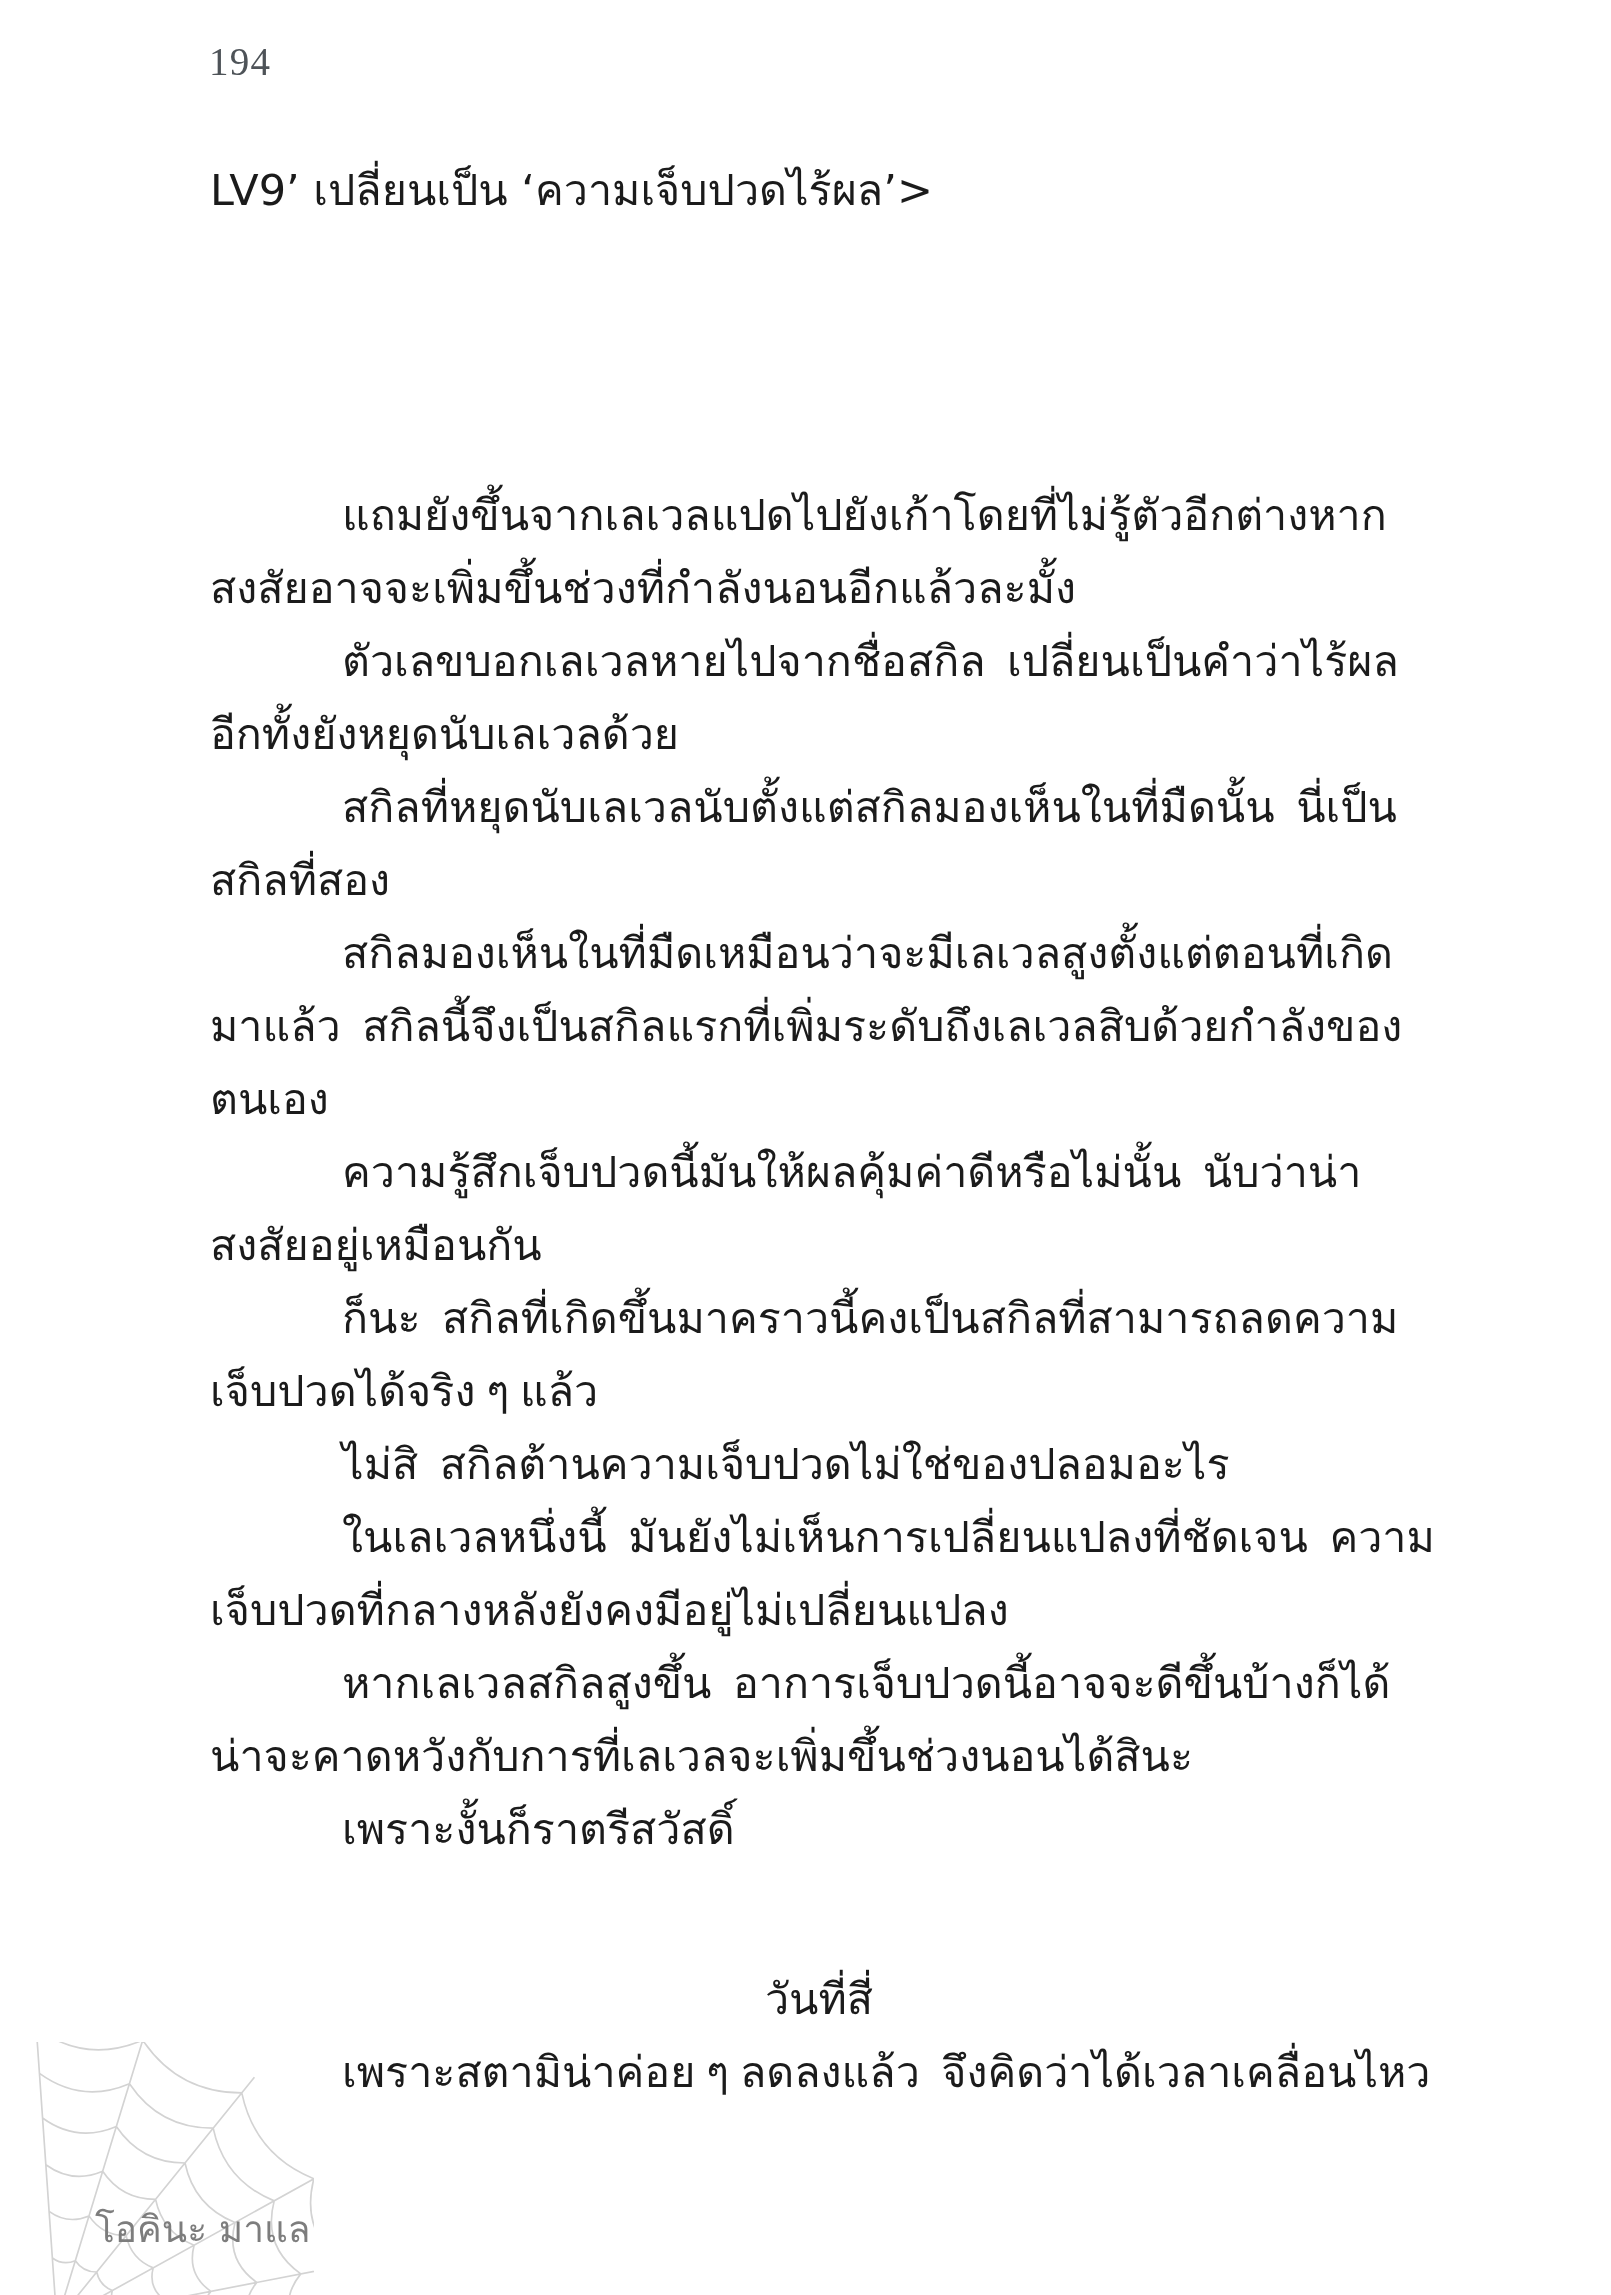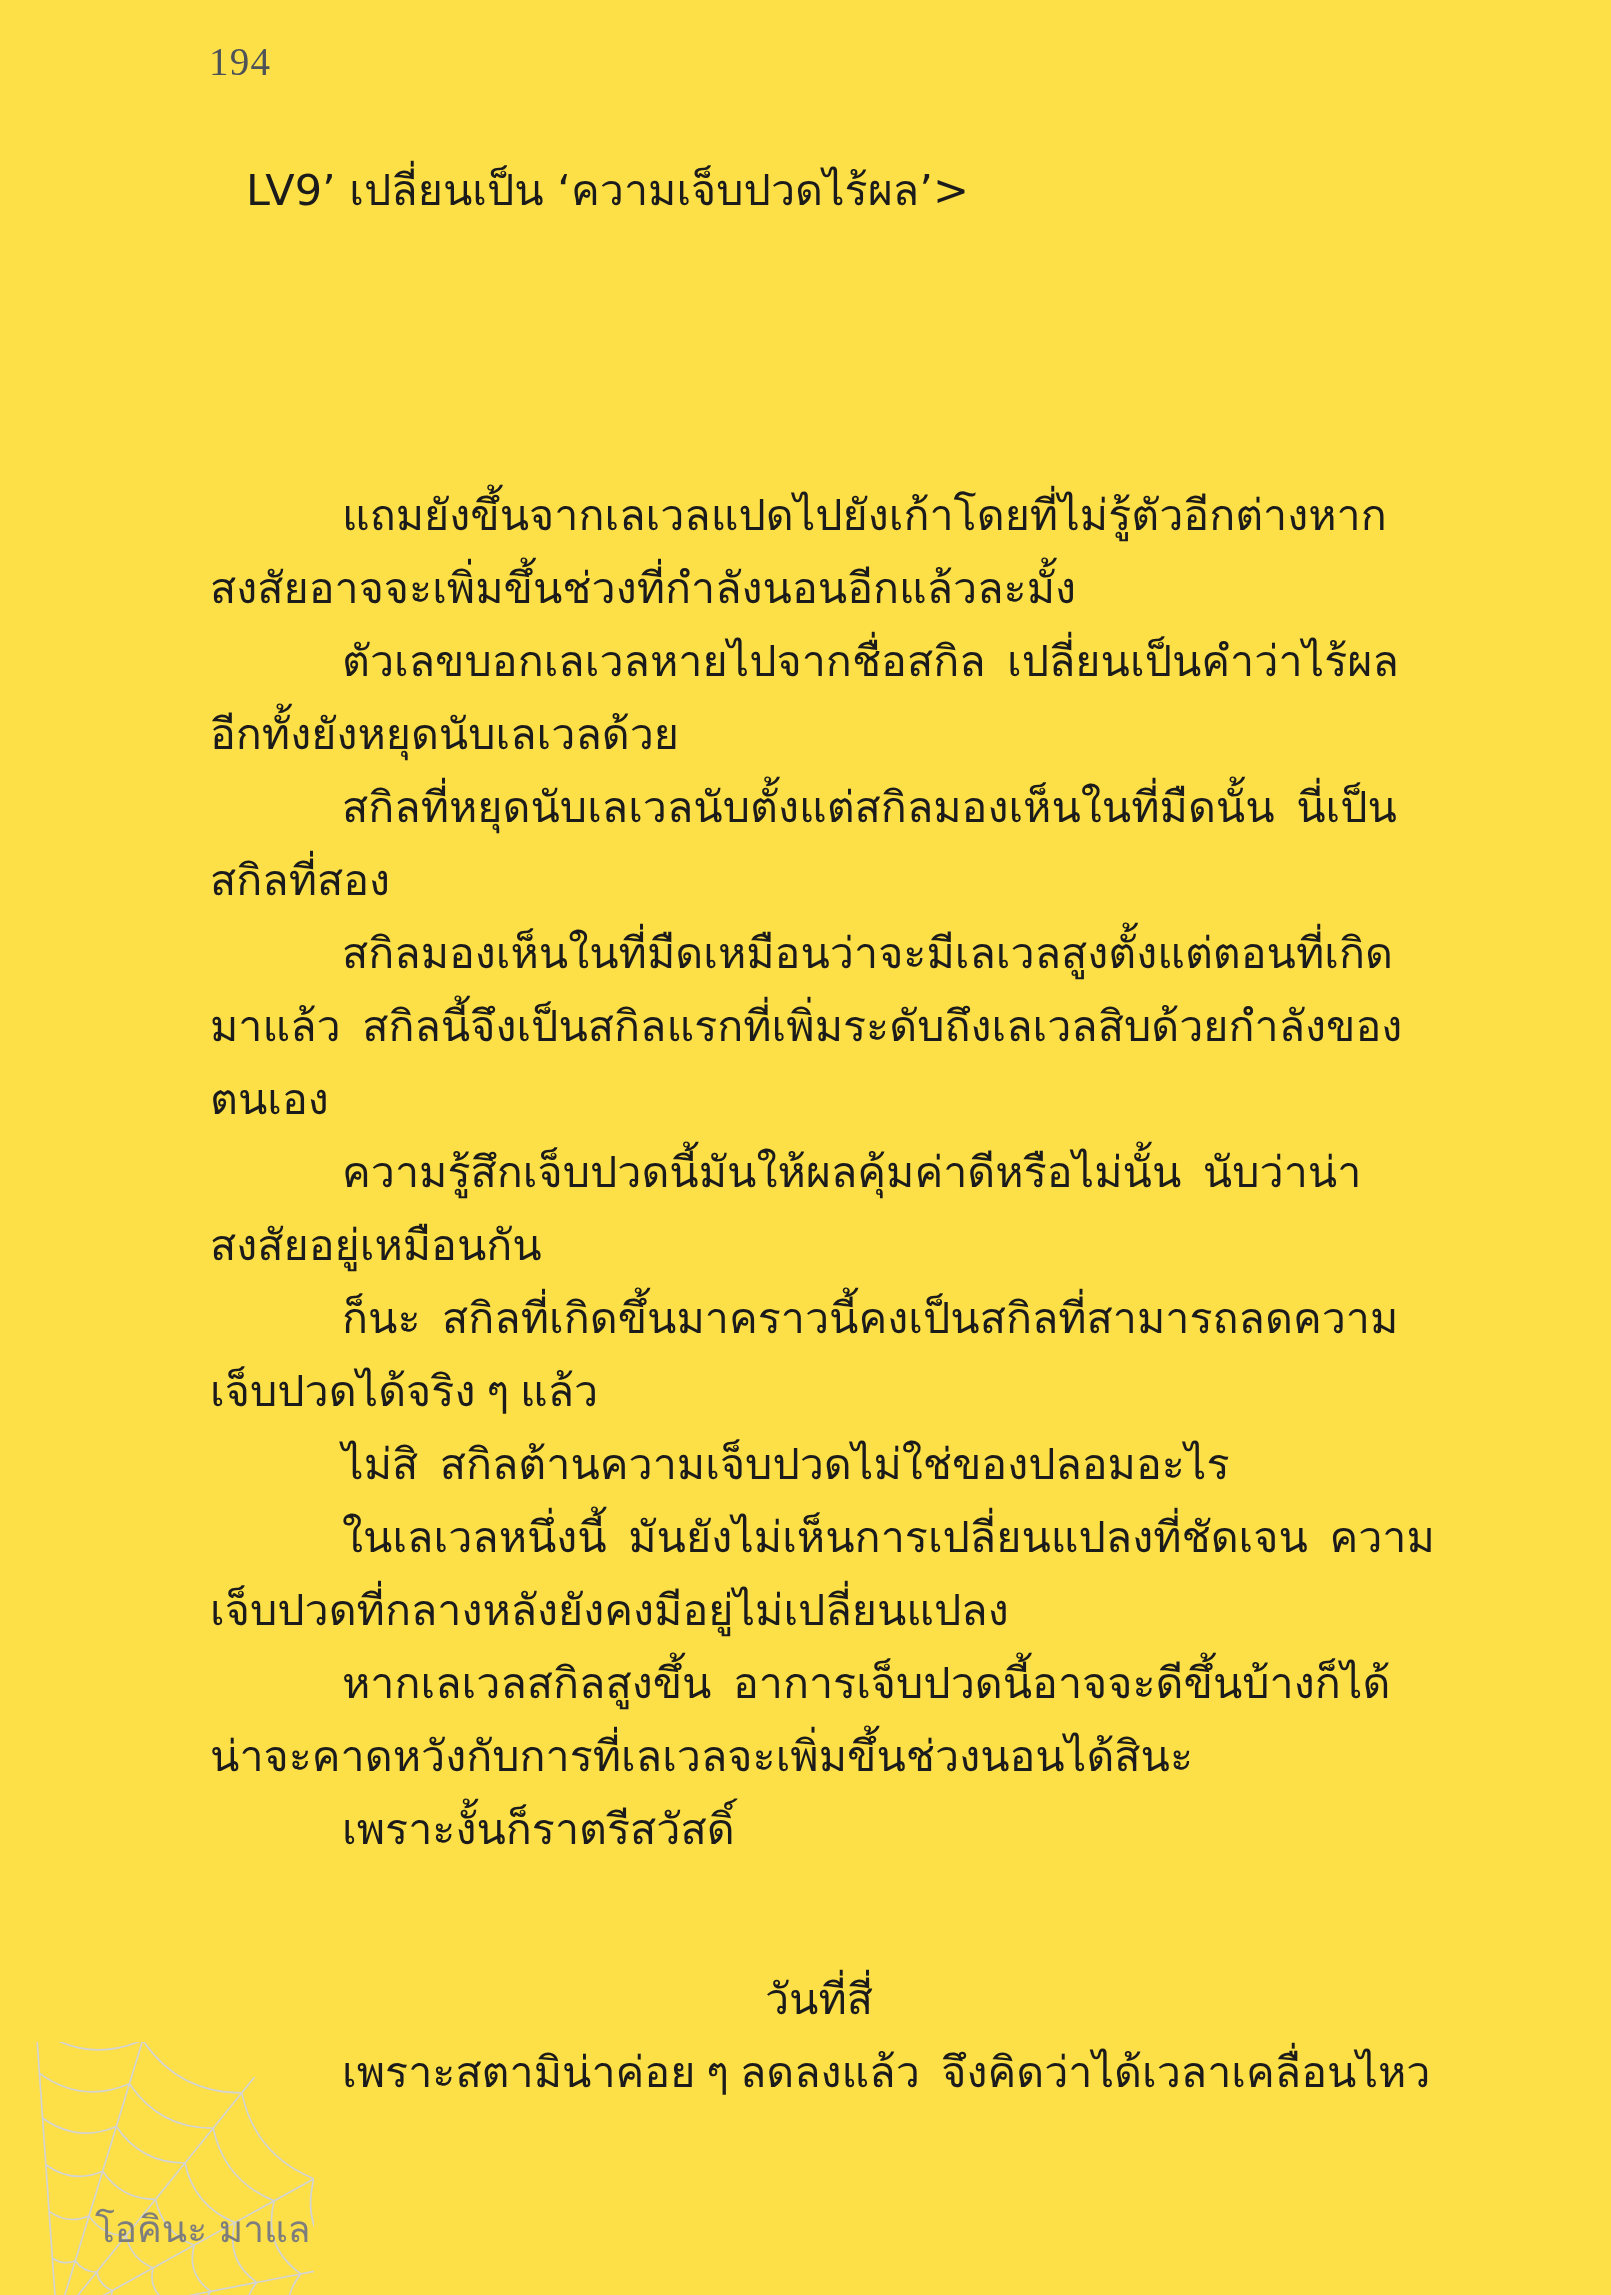--- a/index.html
+++ b/index.html
@@ -1,35 +1,34 @@
 <!DOCTYPE html>
 <html style="font-size:10.7px"><head>
 <meta charset="utf-8">
 <style>
   html,body{margin:0;padding:0;background:#e8e8e8;}
   .page{
     position:relative;
     width:1612px;height:2295px;
-    background:#fde047;
+    background:#ffffff;
     overflow:hidden;
     font-family:"Liberation Serif", serif;
   }
   .page-number{
     position:absolute;left:209px;top:41px;
     font-size:39px;line-height:1.1;
     color:var(--pagenum-color,#4e5358);
     font-family:"Liberation Serif", serif;
     letter-spacing:1.3px;
   }
   .system-block{
     position:absolute;left:210px;top:167px;width:1241px;
     font-family:"DejaVu Sans", sans-serif;
     color:var(--ink-color,#1b1b1b);
     white-space:pre;
-    margin-left:36px;
   }
   .system-line{
     font-size:43px;line-height:47px;height:47px;
     letter-spacing:0px;
   }
   .system-line.l2{margin-top:35px;}
   .system-line.l3{margin-top:18.7px;}
   .system-line.indent{padding-left:132px;}
   .body-block{
     position:absolute;left:210px;top:479px;width:1218px;

